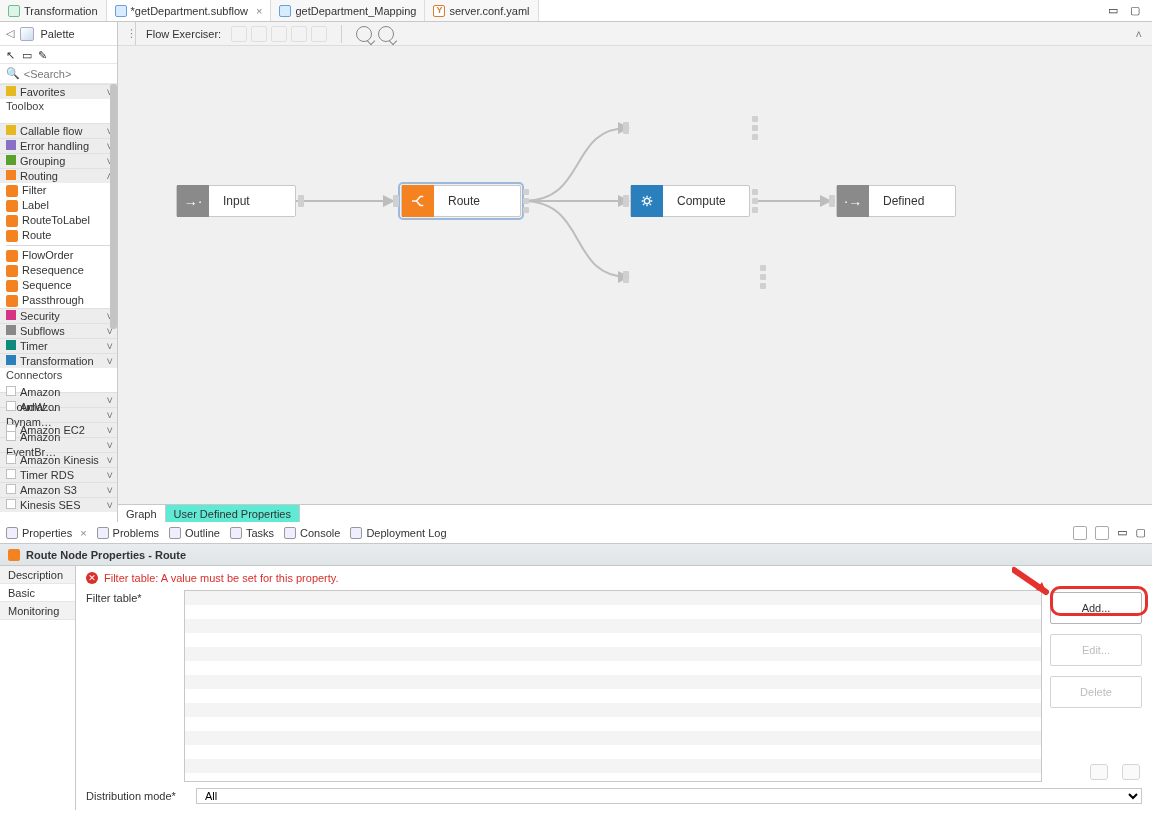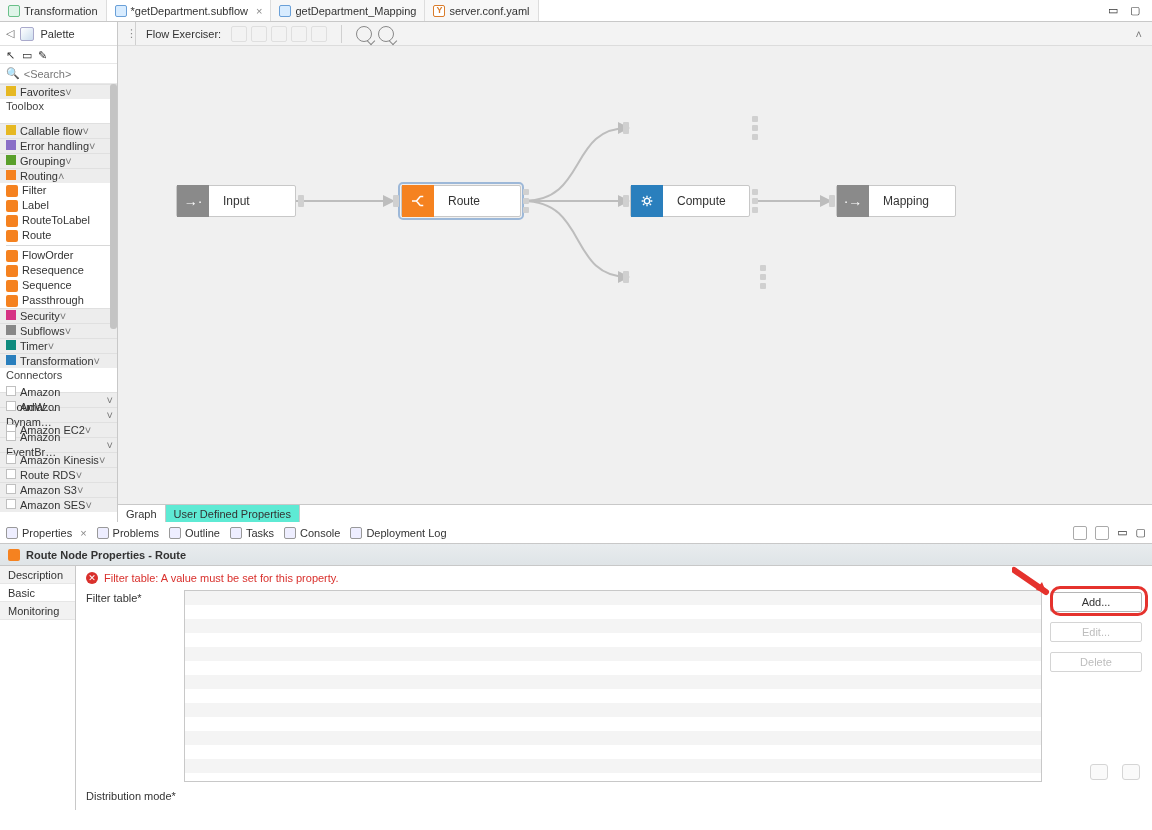--- a/index.html
+++ b/index.html
@@ -25,21 +25,21 @@
 .palette { width: 118px; border-right: 1px solid #c8c8c8; display: flex; flex-direction: column; background: #fff; position: relative; }
 .pal-hdr { height: 24px; display: flex; align-items: center; gap: 6px; padding: 0 6px; border-bottom: 1px solid #e0e0e0; }
 .pal-hdr .tri { color: #666; }
 .pal-hdr .sw { width: 14px; height: 14px; background: linear-gradient(135deg,#fff,#cde); border: 1px solid #aac; border-radius: 2px; }
 .pal-tools { height: 18px; display: flex; align-items: center; gap: 4px; padding: 0 6px; border-bottom: 1px solid #e8e8e8; }
 .pal-tools span { width: 12px; height: 12px; display: inline-block; }
 .pal-search { height: 20px; display: flex; align-items: center; gap: 4px; padding: 0 6px; border-bottom: 1px solid #e8e8e8; color: #777; }
 .pal-body { flex: 1; overflow: hidden; position: relative; }
 .pal-scroll { position: absolute; top: 0; right: 0; width: 7px; height: 56%; background: #c4c4c4; border-radius: 3px; }
 .pal-item, .pal-cat { display: flex; align-items: center; height: 15px; padding: 0 4px 0 6px; font-size: 11px; line-height: 15px; }
-.pal-cat { background: #ededed; justify-content: flex-start; border-top: 1px solid #e0e0e0; }
+.pal-cat { background: #ededed; justify-content: space-between; border-top: 1px solid #e0e0e0; }
 .pal-cat .chev { color: #777; }
 .pal-cat.open { background: #ededed; }
 .pal-item .ic { width: 12px; height: 12px; margin-right: 4px; display: inline-block; border-radius: 2px; }
 .pal-sep { height: 1px; background: #d8d8d8; margin: 2px 6px; }
 .pal-plain { padding-left: 6px; color: #444; height: 24px; line-height: 15px; }
 .ic.or { background: #f58220; }
 .ic.gr { background: #5aa02c; }
 .ic.pu { background: #8a6fc7; }
 .ic.ye { background: #e6b822; }
 .ic.bl { background: #2a7fbd; }
@@ -101,21 +101,21 @@
 .tablewrap { display: flex; gap: 8px; flex: 1; }
 .ftlabel { width: 90px; padding-top: 2px; }
 .ftable { flex: 1; border: 1px solid #c8c8c8; background: #fff; display: flex; flex-direction: column; }
 .ftable .fhdr { height: 18px; display: flex; border-bottom: 1px solid #d8d8d8; background: #fff; }
 .ftable .fhdr div { padding: 2px 8px; font-size: 11px; border-right: 1px solid #e0e0e0; }
 .ftable .rows { flex: 1; overflow: hidden; }
 .ftable .rows .r { height: 14px; }
 .ftable .rows .r:nth-child(odd) { background: #f4f4f4; }
 .ftable .rows .r:nth-child(even) { background: #fff; }
 .btns-col { display: flex; flex-direction: column; gap: 10px; width: 92px; align-items: stretch; padding-top: 2px; }
-.btns-col button { height: 20px; border: 1px solid #b5b5b5; background: #fff; border-radius: 2px; font-size: 11px; color: #333; }
+.btns-col button { height: 32px; border: 1px solid #b5b5b5; background: #fff; border-radius: 2px; font-size: 11px; color: #333; }
 .btns-col button:disabled { color: #bdbdbd; border-color: #d4d4d4; }
 .distrow { display: flex; align-items: center; gap: 10px; height: 16px; }
 .distrow select { flex: 1; height: 16px; border: 1px solid #c8c8c8; padding: 0 4px; font-size: 11px; background: #fff; }
 
 
 .callout { position: absolute; border: 3px solid #e5322d; border-radius: 10px; pointer-events: none; }
 .arrow { position: absolute; width: 40px; height: 40px; pointer-events: none; }
 
 
 .rtool { width: 14px; height: 14px; display: inline-block; border: 1px solid #aaa; border-radius: 2px; background: #fff; }
@@ -256,29 +256,29 @@
         </div>
       <div class="pal-cat">
           <span><span class="ic aws" style="width:10px;height:10px;display:inline-block;margin-right:4px;"></span><span>Amazon EventBr…</span></span>
           <span class="chev">˅</span>
         </div>
       <div class="pal-cat">
           <span><span class="ic aws" style="width:10px;height:10px;display:inline-block;margin-right:4px;"></span><span>Amazon Kinesis</span></span>
           <span class="chev">˅</span>
         </div>
       <div class="pal-cat">
-          <span><span class="ic aws" style="width:10px;height:10px;display:inline-block;margin-right:4px;"></span><span>Route RDS</span></span>
+          <span><span class="ic aws" style="width:10px;height:10px;display:inline-block;margin-right:4px;"></span><span>Timer RDS</span></span>
           <span class="chev">˅</span>
         </div>
       <div class="pal-cat">
           <span><span class="ic aws" style="width:10px;height:10px;display:inline-block;margin-right:4px;"></span><span>Amazon S3</span></span>
           <span class="chev">˅</span>
         </div>
       <div class="pal-cat">
-          <span><span class="ic aws" style="width:10px;height:10px;display:inline-block;margin-right:4px;"></span><span>Amazon SES</span></span>
+          <span><span class="ic aws" style="width:10px;height:10px;display:inline-block;margin-right:4px;"></span><span>Kinesis SES</span></span>
           <span class="chev">˅</span>
         </div>
       <div class="pal-scroll"></div>
     </div>
   </div>
 
   <div class="editor">
     <div class="editor-toolbar">
       <div class="left-handle">⋮</div>
       <span class="lbl">Flow Exerciser:</span>
@@ -357,21 +357,21 @@
 
       <div class="port" style="left:505px; top:225px;"></div>
       <div class="port3" style="left:642px; top:219px;">
           <span></span>
           <span></span>
           <span></span>
         </div>
 
       <div class="node" style="left:718px; top:139px; width:120px;">
         <div class="nicon ni-gray">·→</div>
-        <div class="nlabel">Mapping</div>
+        <div class="nlabel">Defined</div>
       </div>
       <div class="port" style="left:711px; top:149px;"></div>
     </div>
 
     <div class="editor-btabs">
       <div class="bt">
           <span>Graph</span>
         </div>
       <div class="bt inactive">
           <span>User Defined Properties</span>
@@ -462,20 +462,23 @@
       </div>
     </div>
 
     <div class="foot-icons">
       <span></span>
       <span></span>
     </div>
 
     <div class="distrow">
       <div style="width:100px;">Distribution mode*</div>
+      <select>
+        <option>All</option>
+      </select>
     </div>
   </div>
 
   <div class="callout" style="right:4px; top:20px; width:98px; height:30px;"></div>
   <svg class="arrow" style="right:100px; top:-2px;" viewBox="0 0 40 40">
     <path d="M2 6 L34 28" stroke="#e5322d" stroke-width="6" stroke-linecap="round"></path>
     <path d="M34 28 L24 26 L30 18 Z" fill="#e5322d"></path>
   </svg>
 </div>
 

